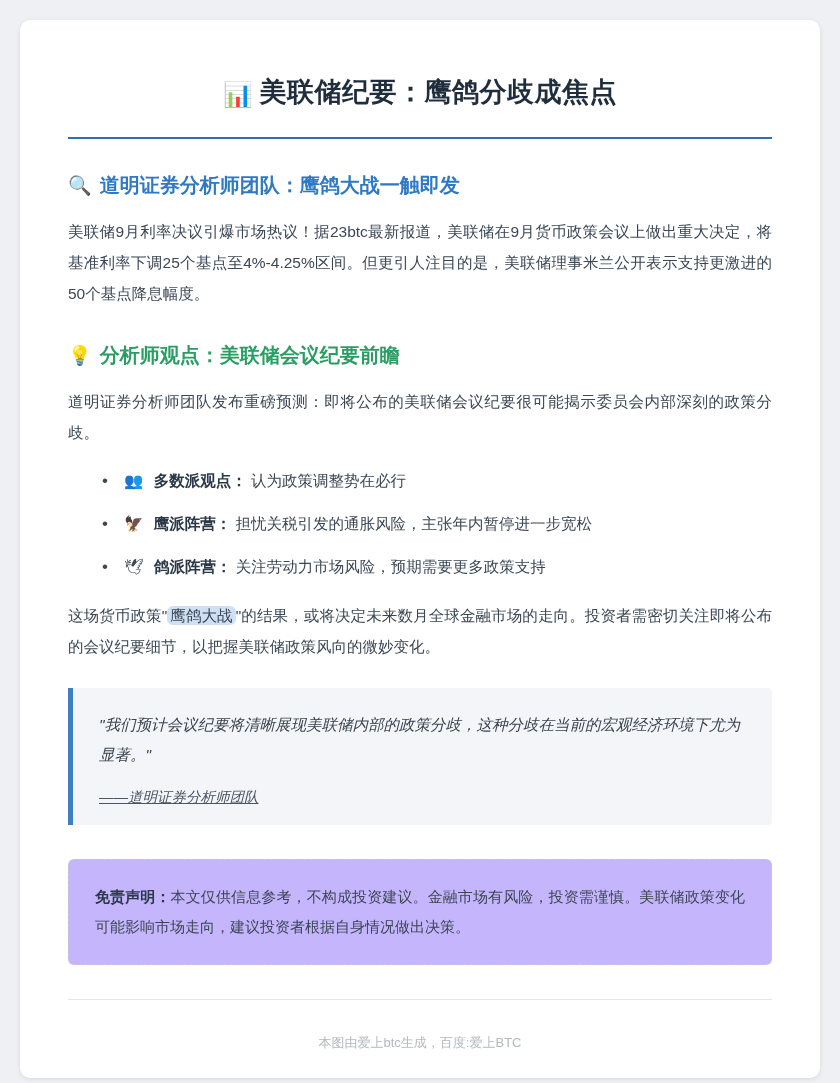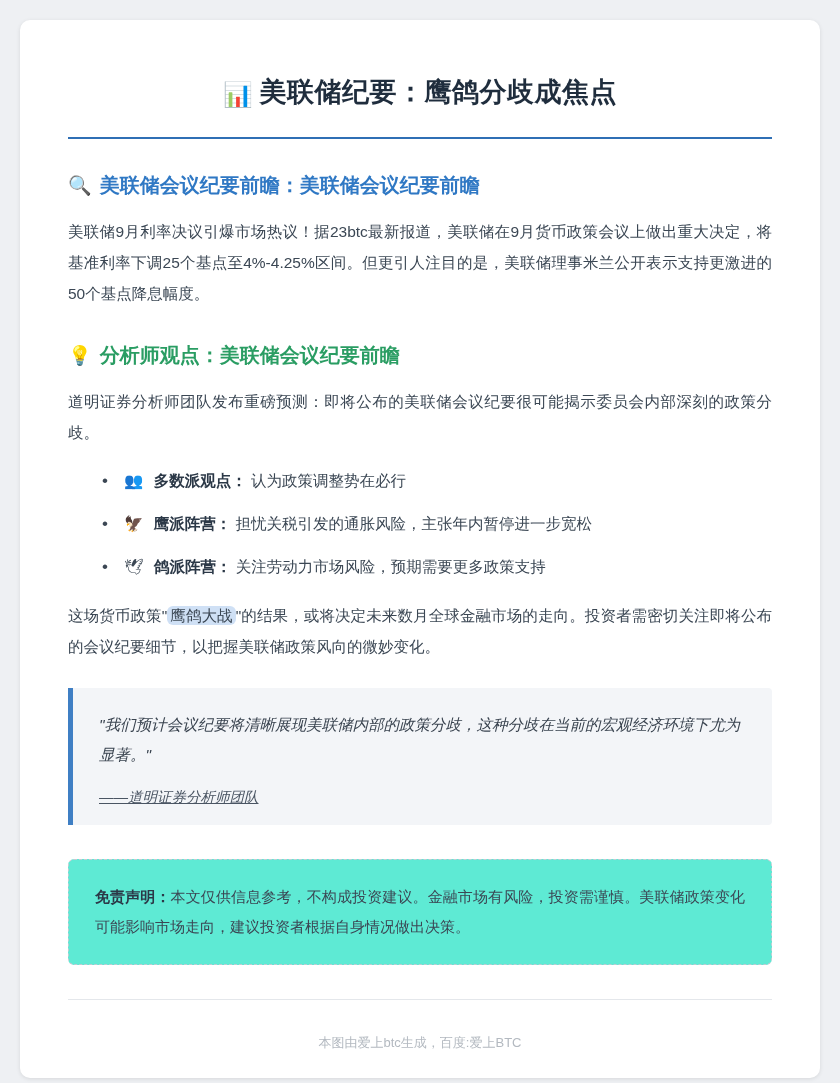--- a/index.html
+++ b/index.html
@@ -113,21 +113,21 @@
     margin-top: 18px;
     font-size: 14.5px;
     font-style: italic;
     color: #4a5563;
     text-decoration: underline;
   }
   .disclaimer {
     margin-top: 34px;
     border: 1px dashed #c3cad3;
     border-radius: 6px;
-    background: #5eead4;
+    background: #c4b5fd;
     padding: 22px 26px;
   }
   .disclaimer p {
     margin: 0;
     font-size: 15px;
     line-height: 2.0;
     color: #3b4754;
     text-align: justify;
   }
   .disclaimer .dis-label {
@@ -146,21 +146,21 @@
 </head>
 <body>
 
 <div class="page">
 
   <h1 class="doc-title">
     <span class="title-icon">📊</span><span>美联储纪要：鹰鸽分歧成焦点</span>
   </h1>
 
   <h2 class="section">
-    <span class="sec-icon">🔍</span><span>美联储会议纪要前瞻：美联储会议纪要前瞻</span>
+    <span class="sec-icon">🔍</span><span>道明证券分析师团队：鹰鸽大战一触即发</span>
   </h2>
 
   <p class="body">美联储9月利率决议引爆市场热议！据23btc最新报道，美联储在9月货币政策会议上做出重大决定，将基准利率下调25个基点至4%-4.25%区间。但更引人注目的是，美联储理事米兰公开表示支持更激进的50个基点降息幅度。</p>
 
   <h2 class="section green">
     <span class="sec-icon">💡</span><span>分析师观点：美联储会议纪要前瞻</span>
   </h2>
 
   <p class="body">道明证券分析师团队发布重磅预测：即将公布的美联储会议纪要很可能揭示委员会内部深刻的政策分歧。</p>
 

